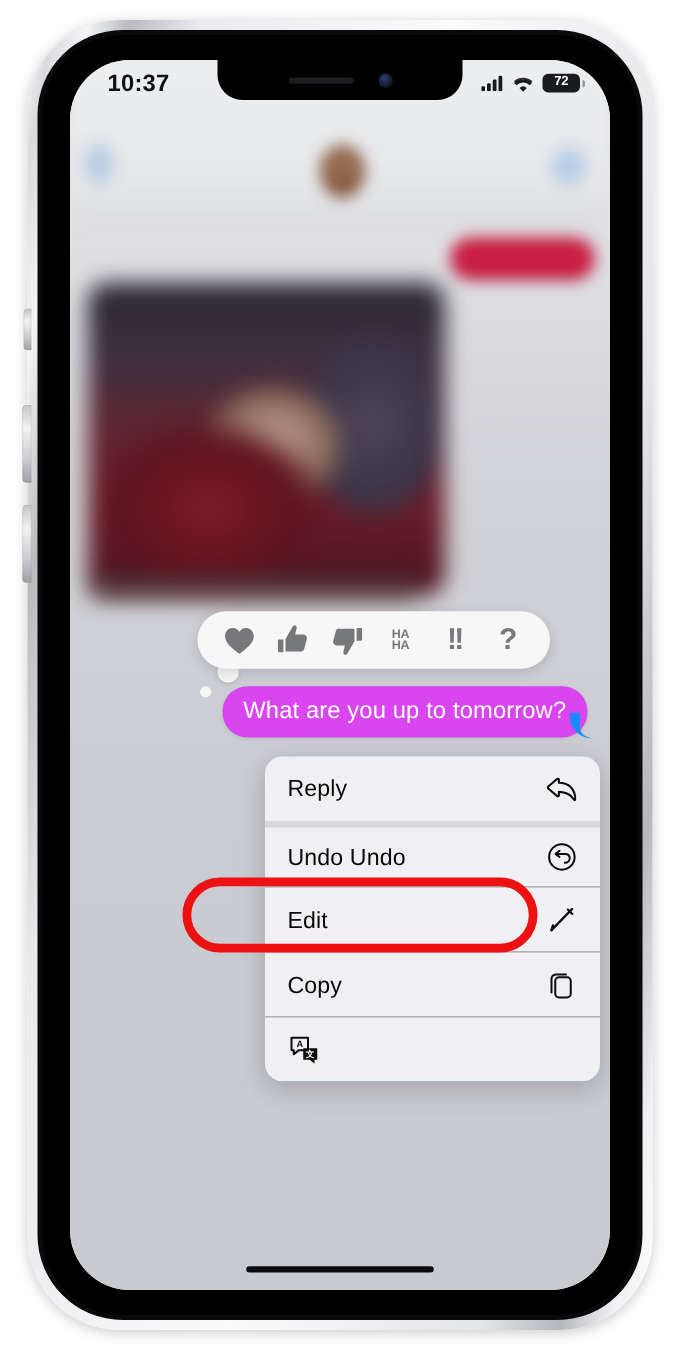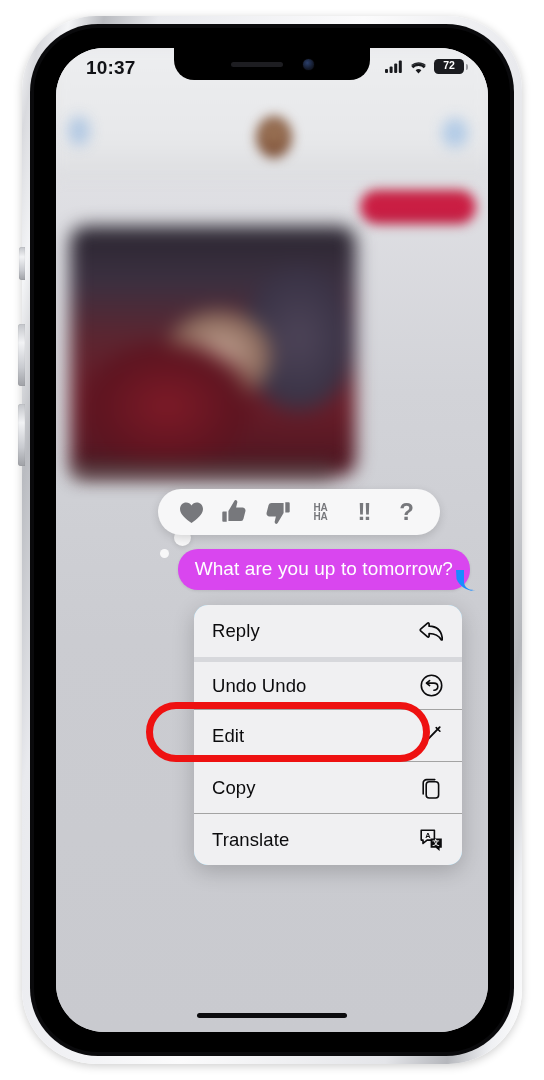--- a/index.html
+++ b/index.html
@@ -232,21 +232,21 @@
     clip-path:path("M0 0 C0 12 4 19 17 20 C8 20 0 14 0 4 Z");
   }
   .bubble-tail{
     position:absolute; right:-6px; bottom:-1px;
     width:20px; height:21px; overflow:hidden;
   }
   .bubble-tail svg{ display:block; }
 
   
   .ctxmenu{
-    position:absolute; left:138px; top:557px;
+    position:absolute; left:156px; top:557px;
     width:268px;
     border-radius:14px;
     overflow:hidden;
     background:#7dd3fc;
     box-shadow:0 6px 22px rgba(0,0,0,.20);
     z-index:5;
   }
   .ctx-item{
     position:relative;
     height:52px;
@@ -424,21 +424,20 @@
         <span class="ctx-label">Copy</span>
         <span class="ctx-icon">
           <svg width="23" height="24" viewBox="0 0 23 24">
             <rect x="6.2" y="5.8" width="12.4" height="16.2" rx="3" fill="none" stroke="#0b0b0d" stroke-width="1.6"></rect>
             <path d="M14.8 3.6H6.6a3.4 3.4 0 0 0-3.4 3.4v11" fill="none" stroke="#0b0b0d" stroke-width="1.6" stroke-linecap="round"></path>
           </svg>
         </span>
       </div>
 
       <div class="ctx-item">
-        <span class="ctx-label">Translate</span>
         <span class="ctx-icon">
           <svg width="25" height="23" viewBox="0 0 25 23">
             <path d="M2.2 2.2h13.2v9.9H8.1l-4.1 3.3v-3.3H2.2Z" fill="none" stroke="#0b0b0d" stroke-width="1.6" stroke-linejoin="round"></path>
             <text x="8.8" y="9.6" font-family="Liberation Sans, sans-serif" font-size="7.4" font-weight="700" fill="#0b0b0d" text-anchor="middle">A</text>
             <path d="M11.6 10.6h11.2v9.2h-2.2v3.1l-3.8-3.1h-5.2Z" fill="#0b0b0d"></path>
             <text x="17.1" y="17.3" font-family="Liberation Sans, sans-serif" font-size="7" font-weight="700" fill="#ffffff" text-anchor="middle">文</text>
           </svg>
         </span>
       </div>
 

